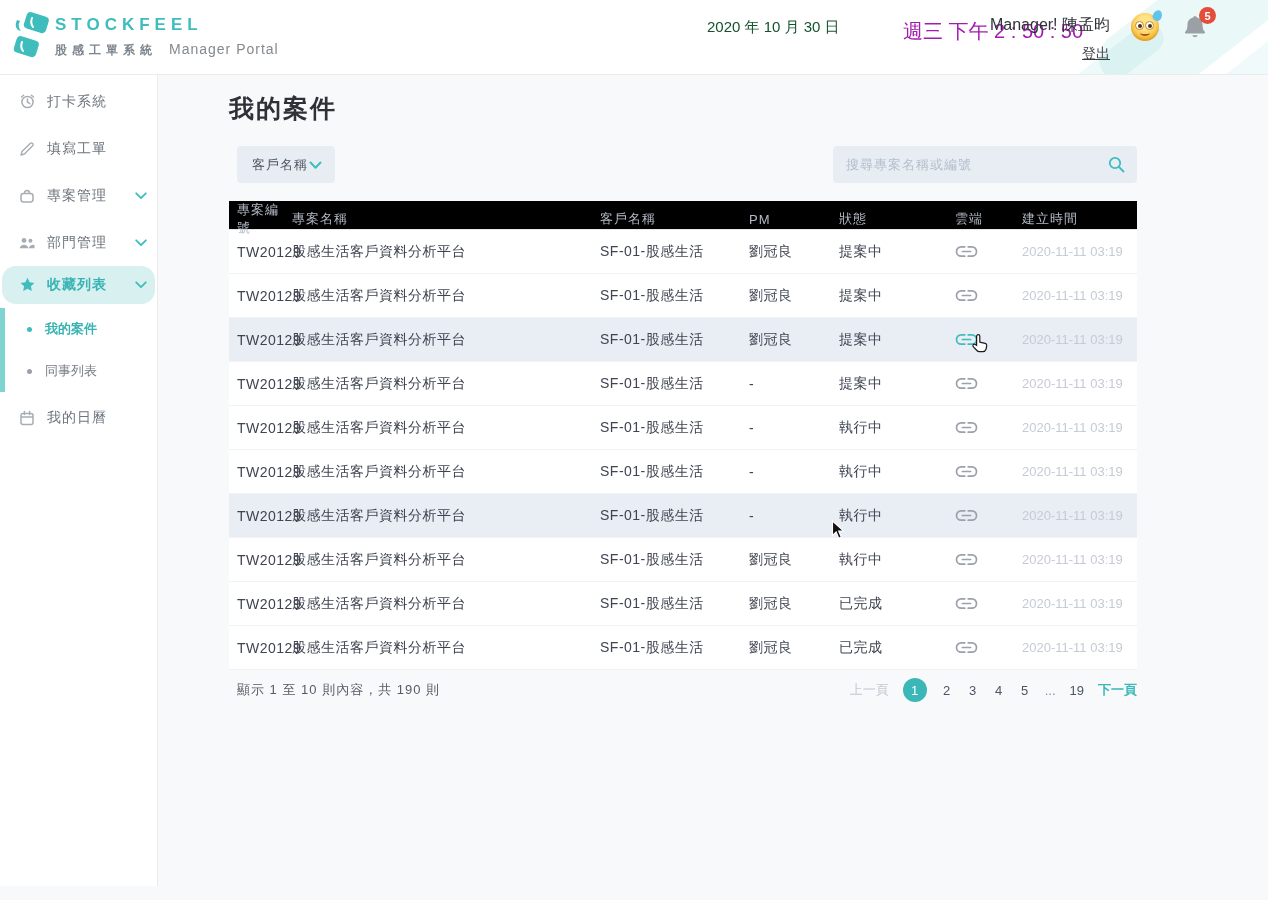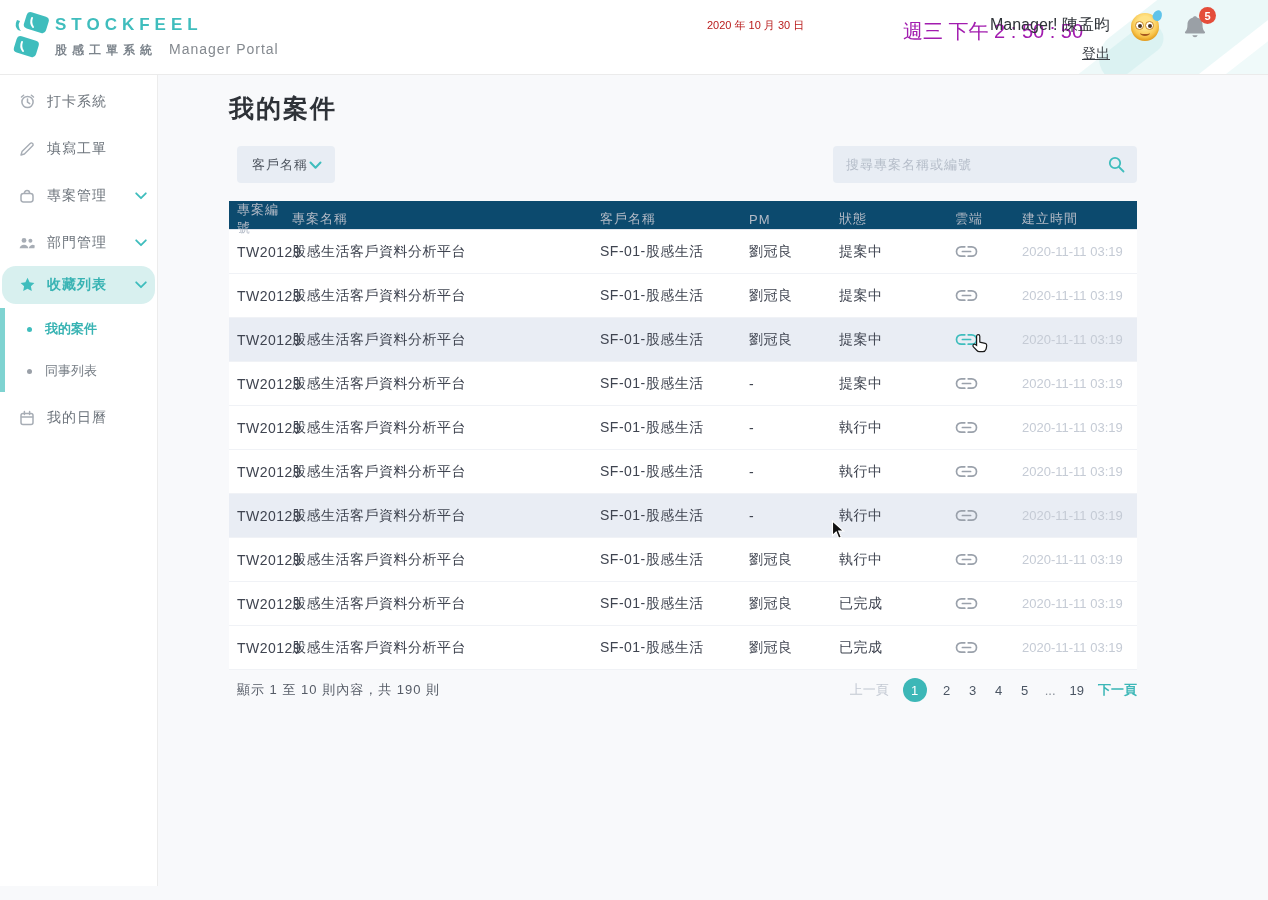--- a/index.html
+++ b/index.html
@@ -13,21 +13,21 @@
   .decor { position:absolute; border-radius:26px; background:rgba(63,189,189,.10); }
   .decor.d1 { width:230px; height:84px; right:-52px; top:-26px; transform:rotate(-38deg); }
   .decor.d2 { width:250px; height:92px; right:-150px; top:34px; transform:rotate(-38deg); background:rgba(63,189,189,.08); }
   .decor.d3 { width:110px; height:30px; right:96px; top:48px; transform:rotate(-38deg); background:rgba(63,189,189,.09); }
   .brand { position:absolute; left:10px; top:12px; display:flex; align-items:flex-start; }
   .brand-text { margin-left:3px; }
   .brand-name { color:#3fbdbd; font-size:17px; font-weight:700; letter-spacing:5px; margin-top:3px; }
   .brand-sub { margin-top:6px; display:flex; align-items:baseline; gap:12px; }
   .brand-cn { color:#7c848c; font-size:12px; font-weight:700; letter-spacing:5px; }
   .brand-portal { color:#84898f; font-size:14px; letter-spacing:1px; }
-  .hdr-date { position:absolute; left:707px; top:18px; font-size:11px; color:#b91c1c; }
+  .hdr-date { position:absolute; left:707px; top:18px; font-size:15px; color:#14532d; }
   .hdr-time { position:absolute; left:903px; top:18px; font-size:20px; color:#a21caf; }
   .hdr-welcome { position:absolute; left:975px; top:15px; width:135px; text-align:right;
      font-size:16px; color:#2f3338; }
   .hdr-logout { position:absolute; left:975px; top:44px; width:135px; text-align:right; }
   .hdr-logout a { font-size:14px; color:#3a3e44; text-decoration:underline; cursor:pointer; }
   
   .emoji { position:absolute; left:1131px; top:13px; width:28px; height:28px; border-radius:50%;
     background:radial-gradient(circle at 50% 35%, #ffe387 0 28%, #f8bd3a 70%, #ef9f22 100%);
     box-shadow:inset 0 -2px 3px rgba(190,110,0,.35); }
   .emoji .eye { position:absolute; width:9px; height:9px; background:#fff; border-radius:50%;
@@ -73,21 +73,21 @@
     padding:0 13px 0 15px; cursor:pointer; }
   .status-filter .f-label { font-size:13px; color:#4d545e; letter-spacing:1px; }
   .search-box { position:absolute; right:0; top:0; width:304px; height:37px; background:#e8edf4;
     border-radius:4px; display:flex; align-items:center; padding:0 12px 0 13px; }
   .search-box input { flex:1; border:none; outline:none; background:transparent; font-size:13px;
     color:#4d545e; font-family:inherit; letter-spacing:1px; }
   .search-box input::placeholder { color:#b5bdc9; }
   .search-box .s-ic { color:#3fbdbd; display:flex; cursor:pointer; }
 
   
-  .table { margin-top:18px; background:#0c4a6e; }
+  .table { margin-top:18px; background:#000000; }
   .thead, .trow { display:grid; grid-template-columns:63px 308px 149px 90px 116px 67px 1fr;
     align-items:center; }
   .thead { height:29px; border-bottom:1px solid #e3e7ee; }
   .th { font-size:13px; color:#b3bac6; letter-spacing:1px; }
   .th:first-child { padding-left:8px; }
   .trow { height:44px; border-bottom:1px solid #f0f2f6; background:#fff; cursor:pointer; }
   .trow.hl { background:#e9edf4; }
   .td { font-size:14px; color:#3f4450; letter-spacing:.5px; }
   .td:first-child { padding-left:8px; }
   .td.date { font-size:13px; color:#c5cbd5; letter-spacing:0; }

